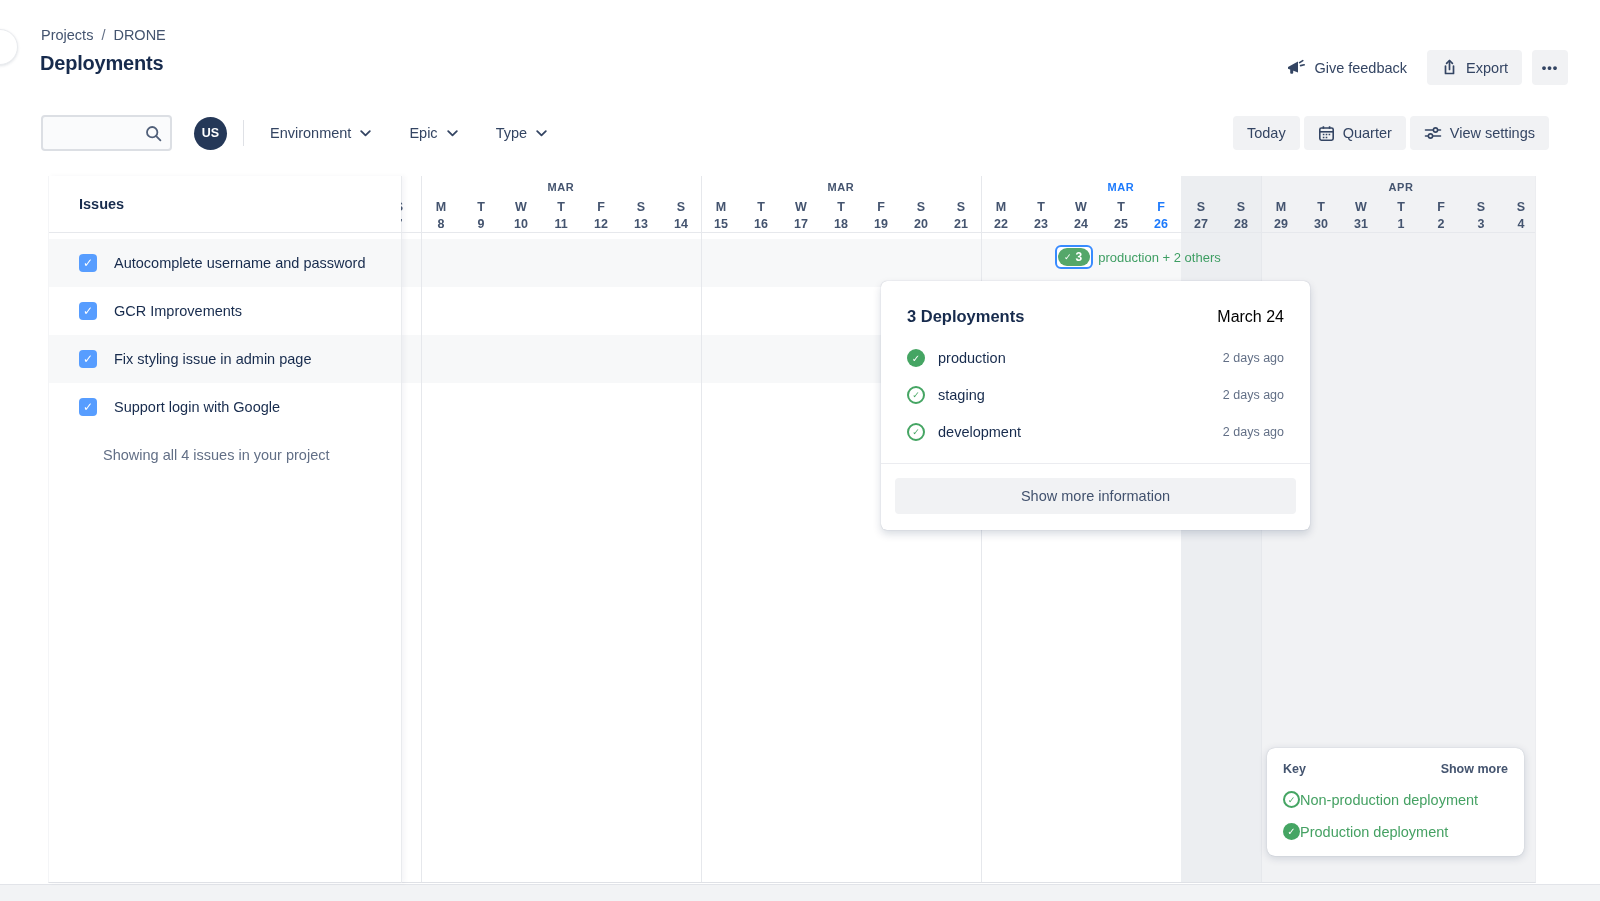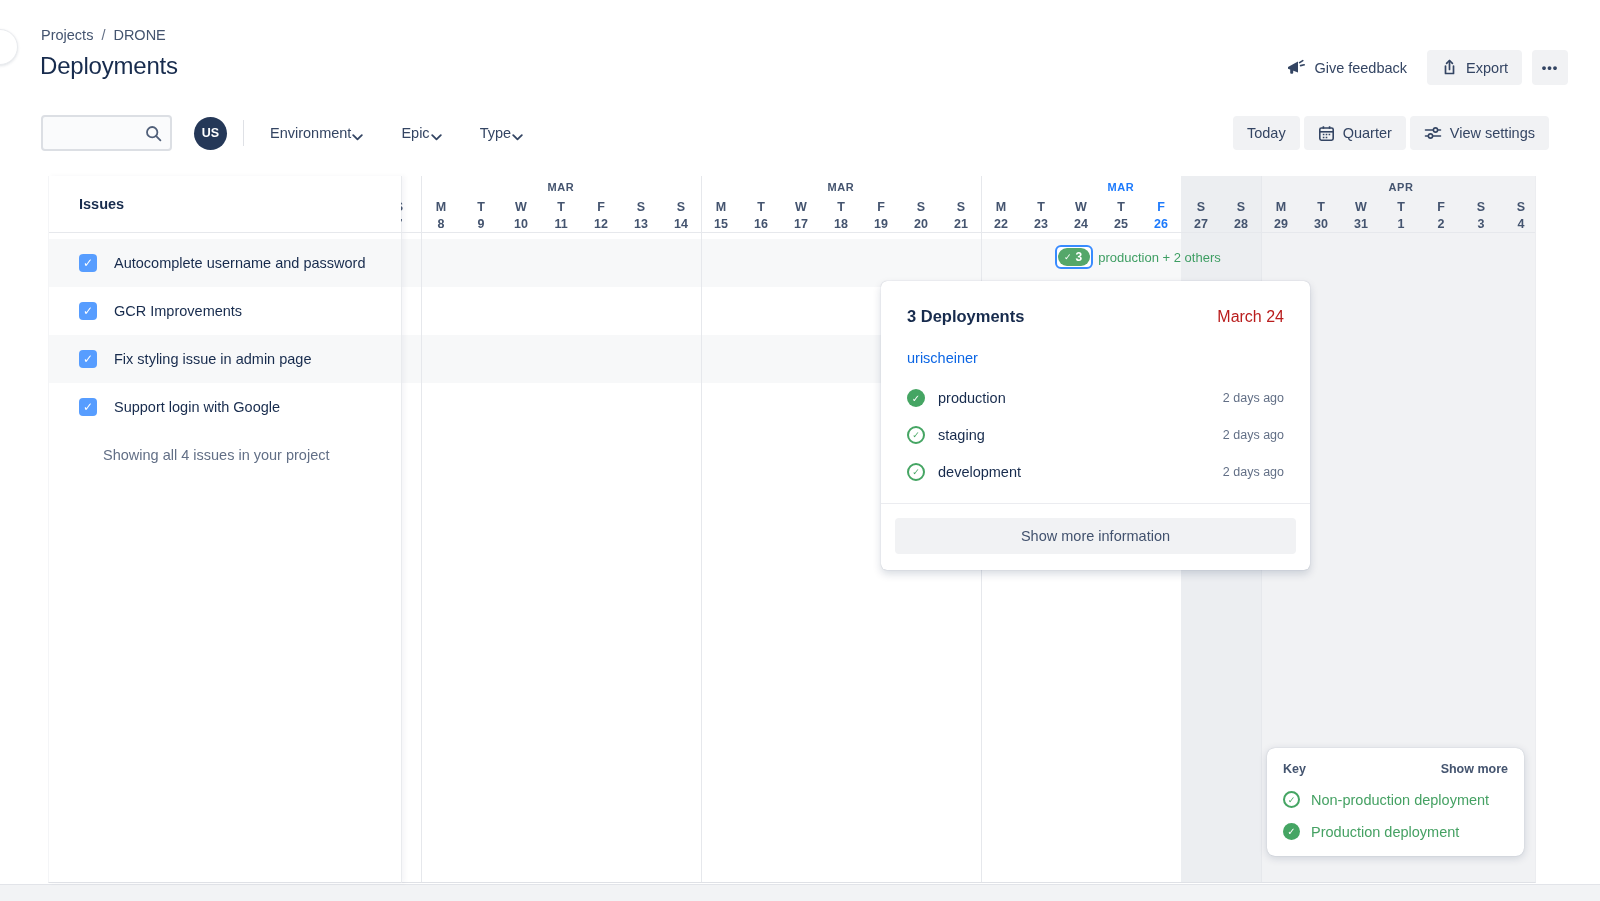--- a/index.html
+++ b/index.html
@@ -7,38 +7,38 @@
          font-family:"Liberation Sans","DejaVu Sans",sans-serif;color:#172B4D;}
 
   
   .collapse-btn{position:absolute;left:-18px;top:29px;width:34px;height:34px;border-radius:50%;
     background:#fff;border:1px solid #E9EBEE;box-shadow:0 1px 3px rgba(9,30,66,.12);}
 
   
   .breadcrumb{position:absolute;left:41px;top:27px;font-size:14.5px;color:#44546F;display:flex;gap:8px;align-items:center;}
   .breadcrumb a{color:#44546F;text-decoration:none;cursor:pointer;}
   .crumb-sep{color:#626F86;}
-  .page-title{position:absolute;left:40px;top:52px;font-size:24px;font-weight:400;color:#172B4D;letter-spacing:-.2px;}
+  .page-title{position:absolute;left:40px;top:52px;font-size:20px;font-weight:700;color:#172B4D;letter-spacing:-.2px;}
 
   .header-actions{position:absolute;top:50px;right:32px;display:flex;align-items:center;gap:10px;}
   .ghost-btn{display:flex;align-items:center;gap:8px;font-size:14.5px;font-weight:500;color:#344563;
     background:transparent;border:none;padding:6px 10px;cursor:pointer;}
   .gray-btn{display:flex;align-items:center;gap:8px;font-size:14.5px;font-weight:500;color:#344563;
     background:#F1F2F4;border:none;border-radius:4px;padding:8px 14px;height:35px;box-sizing:border-box;cursor:pointer;}
   .more-btn{width:36px;justify-content:center;letter-spacing:1px;font-weight:700;font-size:13px;padding:8px 6px;}
 
   
   .filterbar{position:absolute;left:41px;top:115px;display:flex;align-items:center;}
   .search-box{width:131px;height:36px;box-sizing:border-box;border:2px solid #DCDFE4;background:#FAFBFC;
     border-radius:4px;display:flex;align-items:center;padding:0 8px 0 10px;}
   .search-box input{flex:1;min-width:0;border:none;outline:none;background:transparent;font-size:14px;font-family:inherit;color:#172B4D;}
   .avatar{width:33px;height:33px;border-radius:50%;background:#253858;color:#fff;font-size:12.5px;font-weight:700;
     display:flex;align-items:center;justify-content:center;margin-left:22px;cursor:pointer;}
   .vdivider{width:1px;height:26px;background:#DFE1E6;margin:0 14px 0 16px;}
-  .dropdown{display:flex;align-items:flex-end;gap:1px;font-size:14.5px;color:#344563;padding:8px 12px;cursor:pointer;border-radius:4px;}
+  .dropdown{display:flex;align-items:center;gap:9px;font-size:14.5px;color:#344563;padding:8px 12px;cursor:pointer;border-radius:4px;}
   .dropdown+.dropdown{margin-left:14px;}
   .view-controls{position:absolute;top:116px;right:51px;display:flex;align-items:flex-start;gap:4px;}
   .view-controls .gray-btn{height:34px;}
 
   
   .issues-panel{position:absolute;left:48px;top:176px;width:354px;height:707px;background:#fff;
     border-right:1px solid #E9EBEE;border-bottom:1px solid #DFE1E6;border-left:1px solid #F4F5F7;box-sizing:border-box;z-index:3;
     box-shadow:3px 0 5px rgba(9,30,66,.04);}
   .issues-header{height:57px;line-height:57px;padding-left:30px;font-size:14.5px;font-weight:700;color:#172B4D;
     border-bottom:1px solid #E6E8EC;box-sizing:border-box;background:#fff;}
@@ -75,42 +75,42 @@
   .marker-pill{display:flex;align-items:center;gap:4px;background:#55A76A;border-radius:10px;padding:2px 8px 2px 6px;}
   .marker-check{color:#fff;font-size:9px;font-weight:700;}
   .marker-count{color:#fff;font-size:12px;font-weight:700;}
   .marker-label{font-size:13px;color:#3E9E63;white-space:nowrap;cursor:pointer;}
 
   
   .popup{position:absolute;left:881px;top:281px;width:429px;background:#fff;border-radius:6px;z-index:10;
     box-shadow:0 4px 8px rgba(9,30,66,.16),0 0 1px rgba(9,30,66,.3);box-sizing:border-box;padding-bottom:16px;}
   .popup-head{display:flex;justify-content:space-between;align-items:baseline;padding:26px 26px 0 26px;}
   .popup-title{font-size:16.5px;font-weight:700;color:#172B4D;}
-  .popup-date{font-size:16px;color:#b91c1c;}
+  .popup-date{font-size:16px;color:#000000;}
   .popup-user{padding:24px 26px 0 26px;font-size:14.5px;font-weight:500;color:#0C66E4;cursor:pointer;}
   .env-rows{padding:4px 26px 0 26px;}
   .env-row{display:flex;align-items:center;margin-top:19px;}
   .env-name{font-size:14.5px;color:#172B4D;margin-left:13px;flex:1;}
   .env-time{font-size:12.5px;color:#626F86;}
   .cc{width:18px;height:18px;border-radius:50%;box-sizing:border-box;display:flex;align-items:center;justify-content:center;flex:none;}
   .cc.filled{background:#45A563;color:#fff;font-size:10px;font-weight:700;}
   .cc.outline{border:2px solid #45A563;color:#45A563;font-size:9px;font-weight:700;}
   .popup-divider{border-top:1px solid #EBECF0;margin-top:22px;}
   .popup-action{margin:14px 14px 0 14px;height:36px;background:#F1F2F4;border:none;border-radius:4px;width:calc(100% - 28px);
     font-size:14.5px;font-weight:500;color:#42526E;font-family:inherit;cursor:pointer;}
 
   
   .key-card{position:absolute;left:1267px;top:748px;width:257px;box-sizing:border-box;background:#fff;border-radius:8px;z-index:10;
     box-shadow:0 2px 8px rgba(9,30,66,.16),0 0 1px rgba(9,30,66,.25);padding:14px 16px 16px 16px;}
   .key-head{display:flex;justify-content:space-between;align-items:center;}
   .key-title{font-size:12.5px;font-weight:700;color:#44546F;}
   .key-more{font-size:12.5px;font-weight:700;color:#44546F;cursor:pointer;}
   .key-item{display:flex;align-items:center;margin-top:15px;}
   .key-item .cc{width:17px;height:17px;}
-  .key-label{font-size:14.5px;color:#45A163;margin-left:11px;}
+  .key-label{font-size:14.5px;color:#45A163;margin-left:0;}
 
   .bottom-strip{position:absolute;left:0;top:884px;width:1600px;height:17px;background:#F2F3F5;border-top:1px solid #E2E4E9;}
 
   .icon{display:inline-flex;flex:none;}
 </style>
 </head>
 <body>
 
 <div class="stage">
 
@@ -402,21 +402,20 @@
         </div>
         <div class="issues-footer">Showing all 4 issues in your project</div>
       </div>
   </div>
 
   <div class="popup">
     <div class="popup-head">
       <span class="popup-title">3 Deployments</span>
       <span class="popup-date">March 24</span>
     </div>
-    <div class="popup-user">urischeiner</div>
     <div class="env-rows" id="envRows">
         <div class="env-row">
           <span class="cc filled">✓</span>
           <span class="env-name">production</span>
           <span class="env-time">2 days ago</span>
         </div>
         <div class="env-row">
           <span class="cc outline">✓</span>
           <span class="env-name">staging</span>
           <span class="env-time">2 days ago</span>

